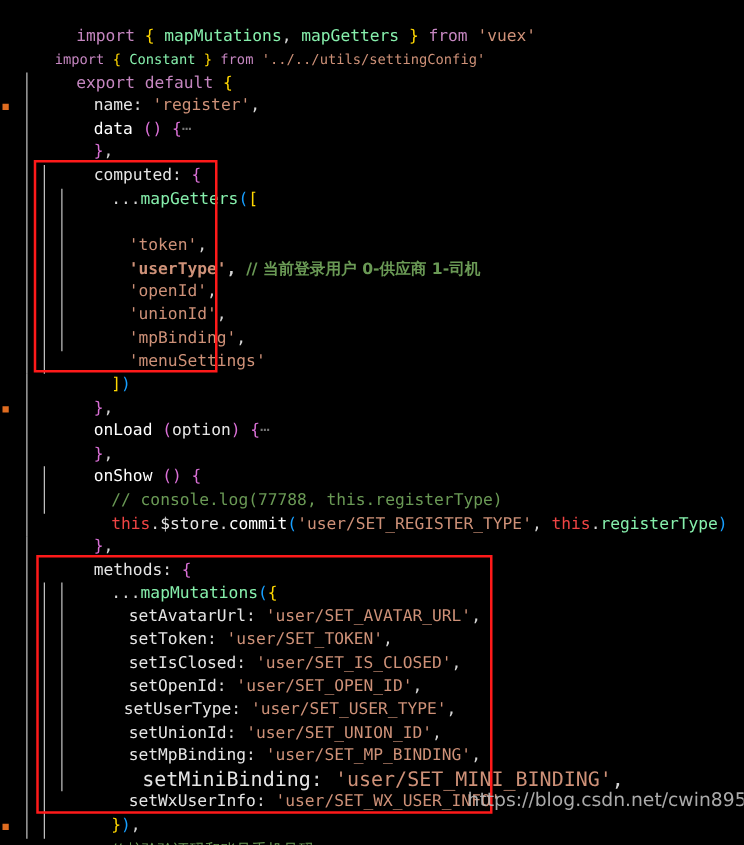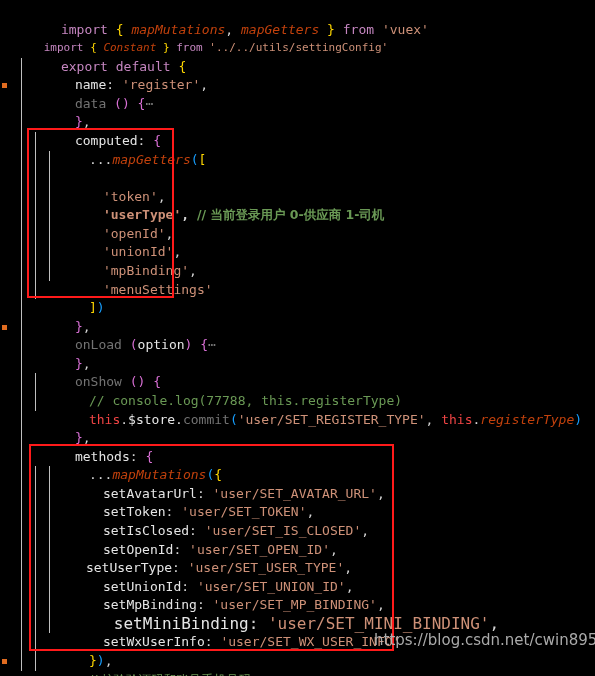--- a/index.html
+++ b/index.html
@@ -37,24 +37,24 @@
     font-family: "DejaVu Sans Mono", "Liberation Mono", monospace;
   }
   .tok { white-space: pre; }
 
   
   .t-kw       { color: #C586C0; }
   .t-import   { color: #C586C0; }
   .t-brace    { color: #FFD700; }
   .t-brace2   { color: #DA70D6; }
   .t-brace3   { color: #179FFF; }
-  .t-ident    { color: #c2410c; font-style: italic; }
+  .t-ident    { color: #86efac; }
   .t-str      { color: #CE9178; }
   .t-prop     { color: #e5e5e5; }
-  .t-key      { color: #737373; margin-top: 22px; }
+  .t-key      { color: #ffffff; margin-top: 22px; }
   .t-comment  { color: #6A9955; }
   .t-plain    { color: #D4D4D4; }
   .t-this     { color: #ef4444; }
   .t-white    { color: #E6E6E6; }
   .t-punct    { color: #D4D4D4; }
   .t-fold     { color: #787878; }
 
   
   .guide {
     position: absolute;
@@ -213,21 +213,21 @@
     </div>
 
     <div class="line" style="top: 503.43px; left: 56px; height: 18.57px; line-height: 18.57px; font-size: 13px;">
       <span class="tok t-prop">setIsClosed</span><span class="tok t-punct">: </span><span class="tok t-str">'user/SET_IS_CLOSED'</span><span class="tok t-punct">,</span>
     </div>
 
     <div class="line" style="top: 522px; left: 56px; height: 18.57px; line-height: 18.57px; font-size: 13px;">
       <span class="tok t-prop">setOpenId</span><span class="tok t-punct">: </span><span class="tok t-str">'user/SET_OPEN_ID'</span><span class="tok t-punct">,</span>
     </div>
 
-    <div class="line" style="top: 540.57px; left: 39px; height: 18.57px; line-height: 18.57px; font-size: 13px;">
+    <div class="line" style="top: 540.57px; left: 52px; height: 18.57px; line-height: 18.57px; font-size: 13px;">
       <span class="tok t-prop">setUserType</span><span class="tok t-punct">: </span><span class="tok t-str">'user/SET_USER_TYPE'</span><span class="tok t-punct">,</span>
     </div>
 
     <div class="line" style="top: 559.14px; left: 56px; height: 18.57px; line-height: 18.57px; font-size: 13px;">
       <span class="tok t-prop">setUnionId</span><span class="tok t-punct">: </span><span class="tok t-str">'user/SET_UNION_ID'</span><span class="tok t-punct">,</span>
     </div>
 
     <div class="line" style="top: 577.71px; left: 56px; height: 18.57px; line-height: 18.57px; font-size: 13px;">
       <span class="tok t-prop">setMpBinding</span><span class="tok t-punct">: </span><span class="tok t-str">'user/SET_MP_BINDING'</span><span class="tok t-punct">,</span>
     </div>

